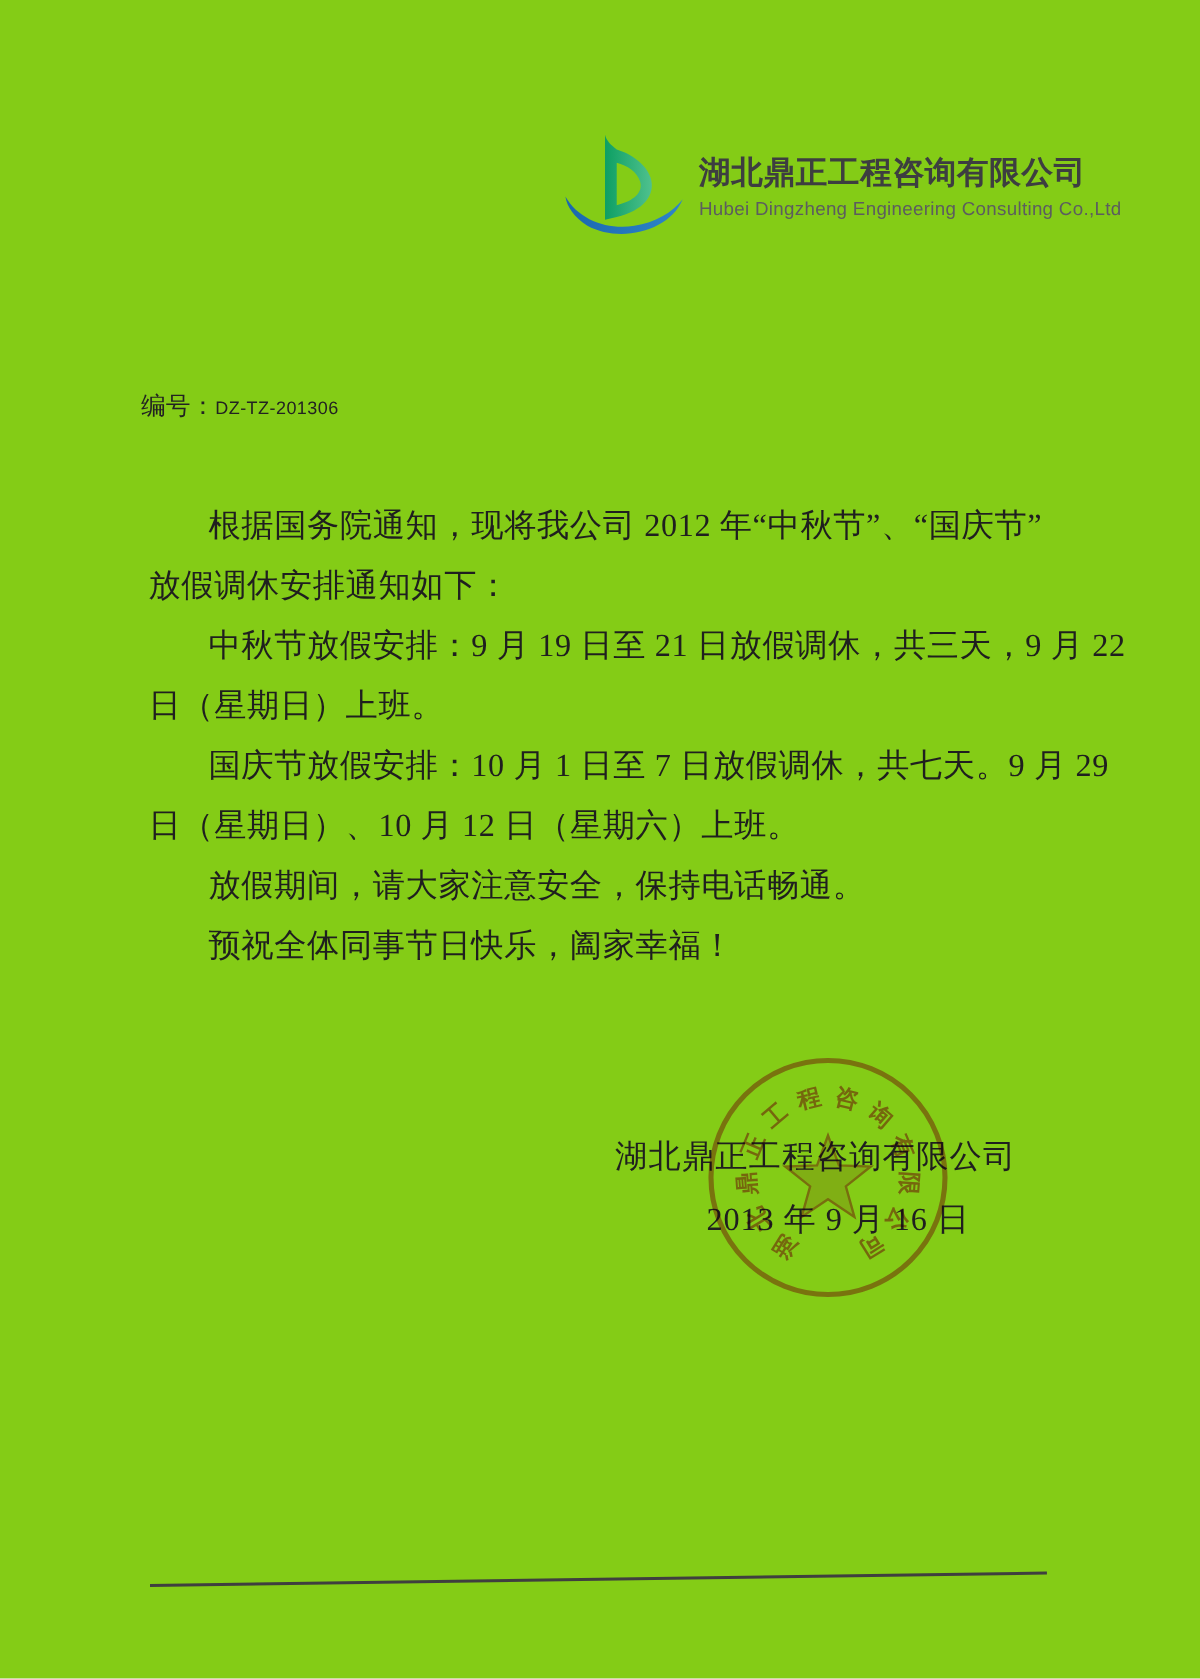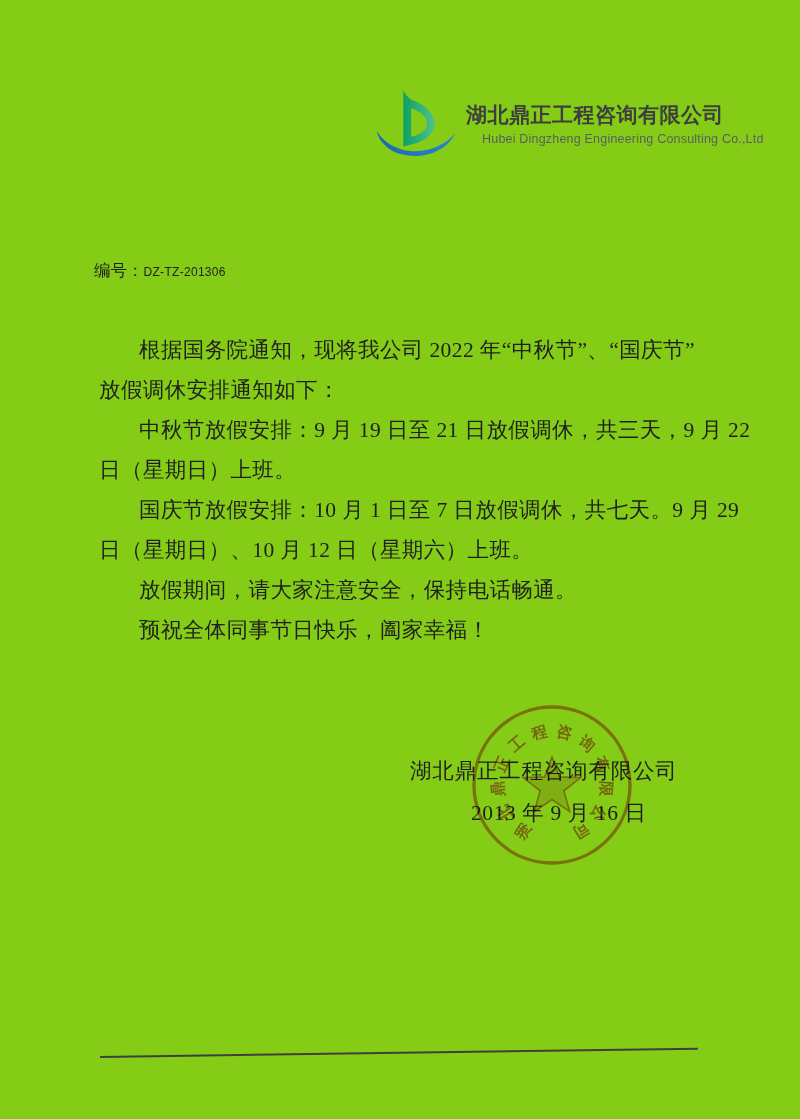--- a/index.html
+++ b/index.html
@@ -20,21 +20,21 @@
   .logo-svg{width:88px;height:88px;display:block;}
   .lh-text{padding-top:17px;margin-left:4px;}
   .company-cn{
     font-family:"Liberation Sans","DejaVu Sans",sans-serif;
     font-weight:bold;font-size:21px;letter-spacing:0.5px;
     color:#3d3e40;white-space:nowrap;
   }
   .company-en{
     font-family:"Liberation Sans","DejaVu Sans",sans-serif;
     font-size:12.5px;color:#5c5d5f;letter-spacing:0.2px;
-    margin-top:3px;white-space:nowrap;margin-left:16px;
+    margin-top:3px;white-space:nowrap;
   }
   
   .doc-title{
     position:absolute;left:106px;top:202px;
     font-size:42px;font-weight:600;letter-spacing:10px;
     word-spacing:6px;color:#111;white-space:nowrap;
   }
   .doc-no{
     position:absolute;left:94px;top:260px;
     font-size:16.5px;color:#222;white-space:nowrap;
@@ -101,21 +101,21 @@
       <div class="company-cn">湖北鼎正工程咨询有限公司</div>
       <div class="company-en">Hubei Dingzheng Engineering Consulting  Co.,Ltd</div>
     </div>
   </div>
 
   <div class="doc-no">
     <span>编号：</span><span class="code">DZ-TZ-201306</span>
   </div>
 
   <div class="body-text">
-    <div class="line ind">根据国务院通知，现将我公司 2022 年“中秋节”、“国庆节”</div>
+    <div class="line ind">根据国务院通知，现将我公司 2012 年“中秋节”、“国庆节”</div>
     <div class="line">放假调休安排通知如下：</div>
     <div class="line ind">中秋节放假安排：9 月 19 日至 21 日放假调休，共三天，9 月 22</div>
     <div class="line">日（星期日）上班。</div>
     <div class="line ind">国庆节放假安排：10 月 1 日至 7 日放假调休，共七天。9 月 29</div>
     <div class="line">日（星期日）、10 月 12 日（星期六）上班。</div>
     <div class="line ind">放假期间，请大家注意安全，保持电话畅通。</div>
     <div class="line ind">预祝全体同事节日快乐，阖家幸福！</div>
   </div>
 
   <div class="sig-company">湖北鼎正工程咨询有限公司</div>

